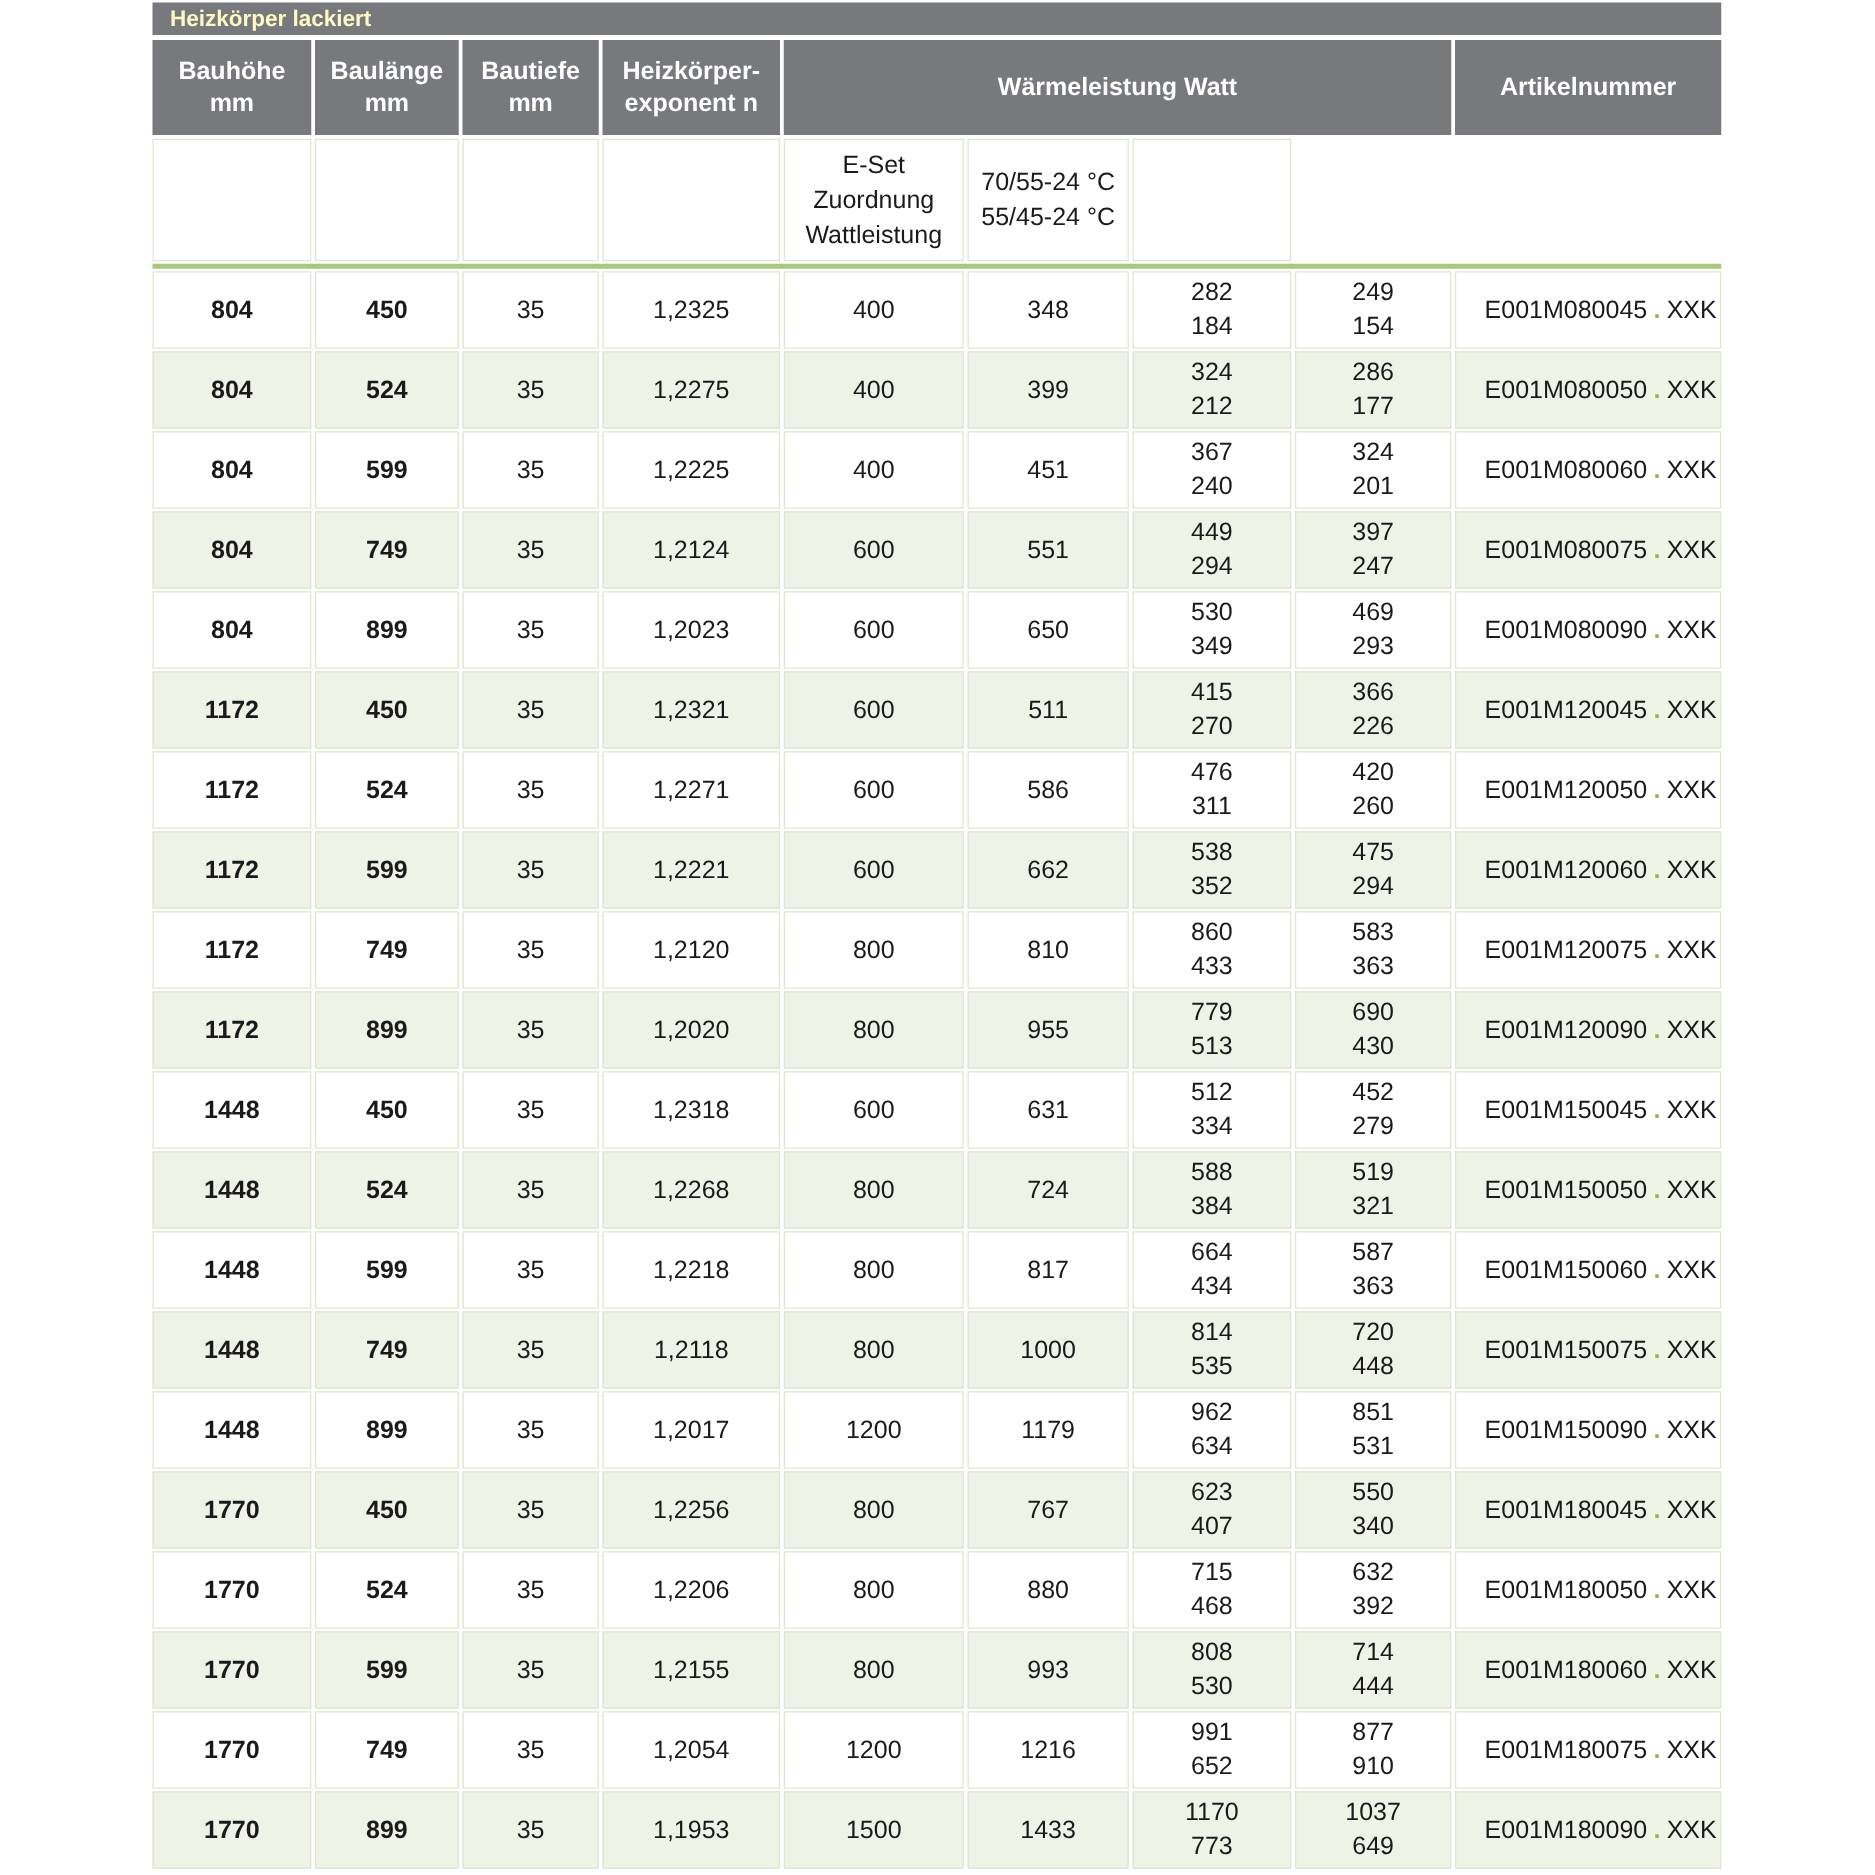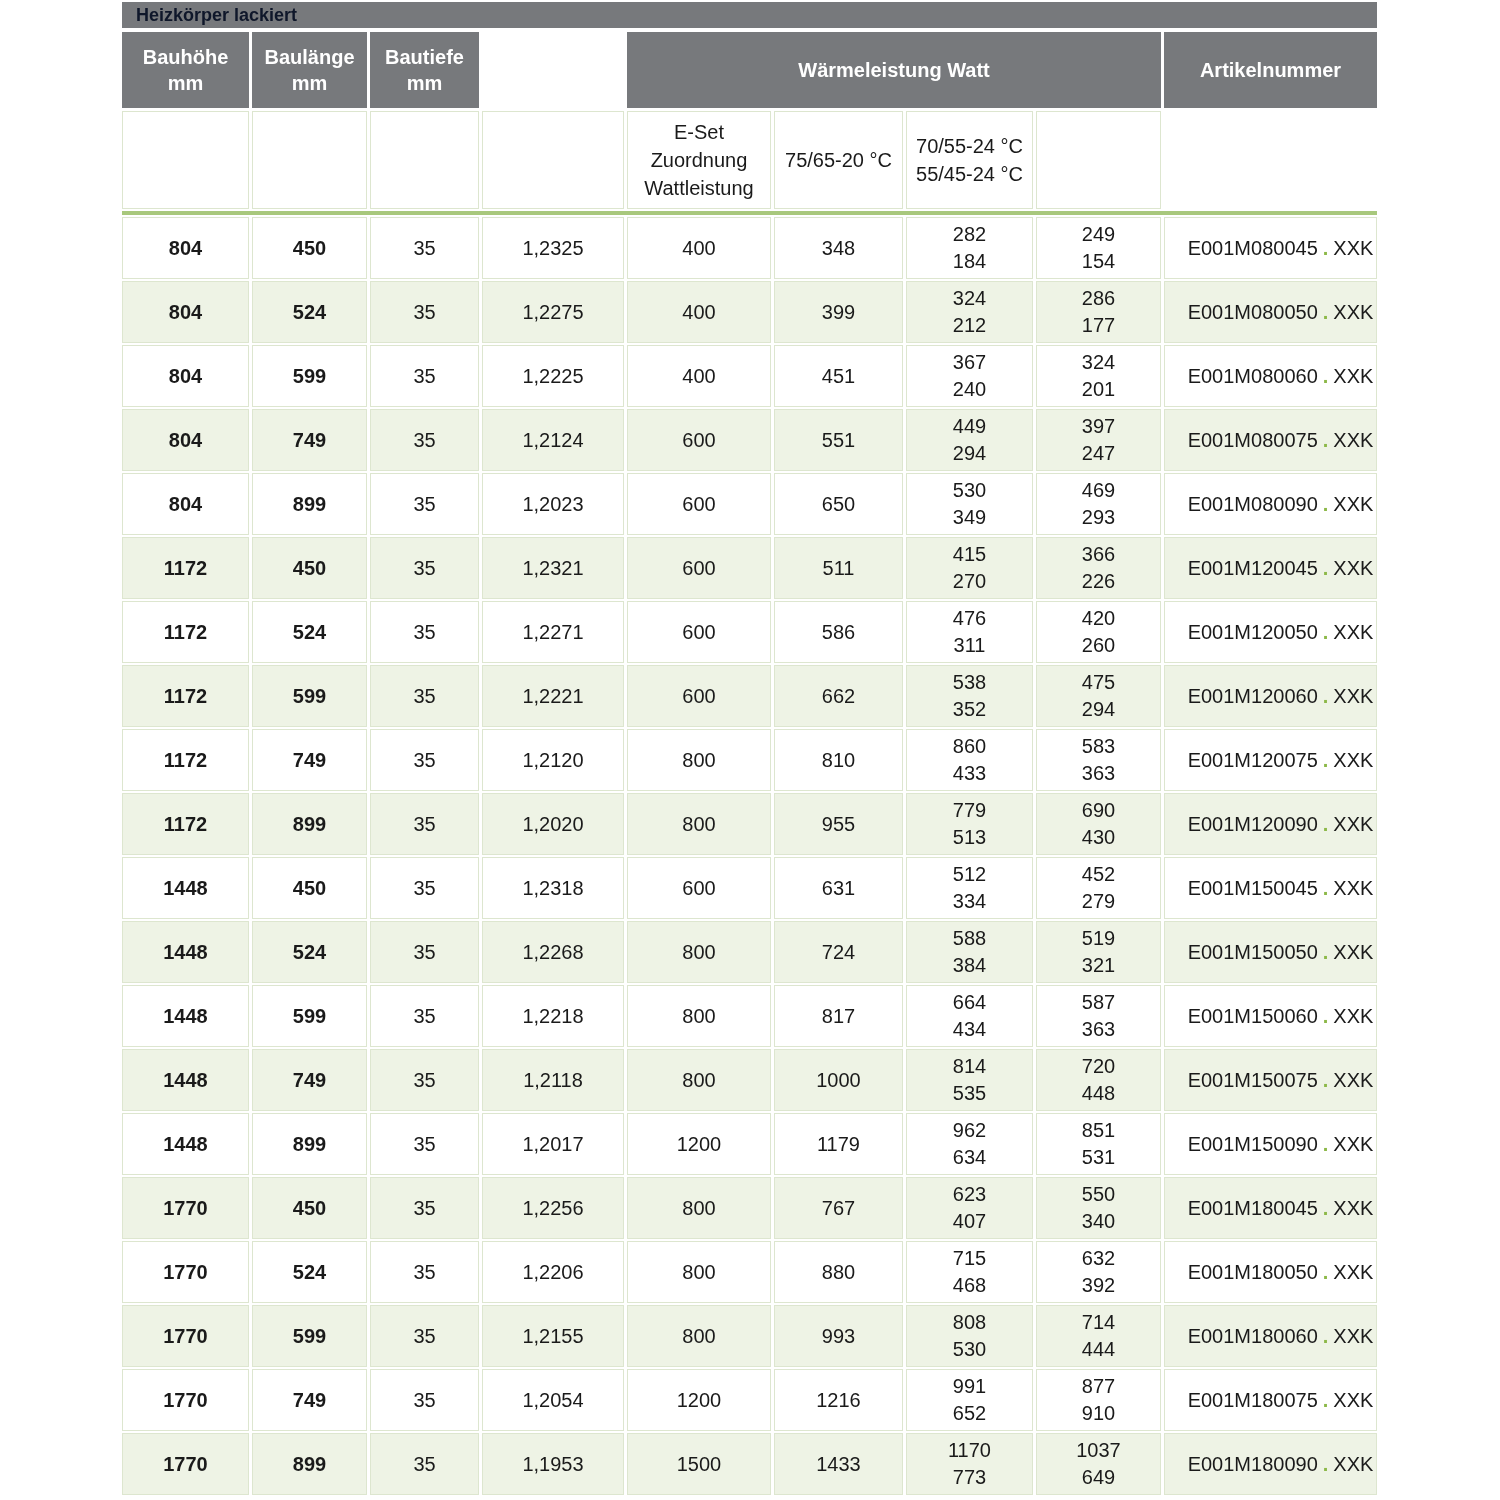--- a/index.html
+++ b/index.html
@@ -12,21 +12,21 @@
   }
   html,body{margin:0;padding:0;}
   body{
     width:1500px;height:1500px;background:#ffffff;
     font-family:"Liberation Sans", sans-serif;color:var(--text);
     overflow:hidden;
   }
   .page{position:relative;padding:2px 0 0 122px;box-sizing:border-box;}
   .titlebar{
     width:1255px;height:26px;background:var(--header-bg);
-    color:#0f172a;font-size:18px;font-weight:bold;line-height:27px;
+    color:#fef9c3;font-size:18px;font-weight:bold;line-height:27px;
     padding-left:14px;box-sizing:border-box;
   }
   .grid{
     display:grid;
     grid-template-columns:127px 115px 109px 142px 144px 129px 127px 125px 213px;
     column-gap:3px;
     width:1339px;
   }
   .grid.head{margin-top:4px;grid-template-rows:76px 98px;row-gap:3px;}
   .grid.body{grid-auto-rows:62px;row-gap:2px;}
@@ -72,36 +72,37 @@
       <div>mm</div>
     </div>
     <div class="hdr">
       <div>Baulänge</div>
       <div>mm</div>
     </div>
     <div class="hdr">
       <div>Bautiefe</div>
       <div>mm</div>
     </div>
+    <div class="hdr">
+      <div>Heizkörper-</div>
+      <div>exponent n</div>
+    </div>
     <div class="hdr span4">Wärmeleistung Watt</div>
     <div class="hdr col9">Artikelnummer</div>
 
     <div class="sub"></div>
     <div class="sub"></div>
     <div class="sub"></div>
     <div class="sub"></div>
     <div class="sub">
       <div class="ln">E-Set</div>
       <div class="ln">Zuordnung</div>
       <div class="ln">Wattleistung</div>
     </div>
     <div class="sub">
-      <div class="ln">75/65-20 °C</div>
-    </div>
-    <div class="sub">
       <div class="ln">70/55-24 °C</div>
       <div class="ln">55/45-24 °C</div>
     </div>
     <div class="sub"></div>
   </div>
 
   <div class="greenline"></div>
 
   <div class="grid body" id="table-body">
       <div class="row"><div class="cell bold">804</div><div class="cell bold">450</div><div class="cell">35</div><div class="cell">1,2325</div><div class="cell">400</div><div class="cell">348</div><div class="cell">

